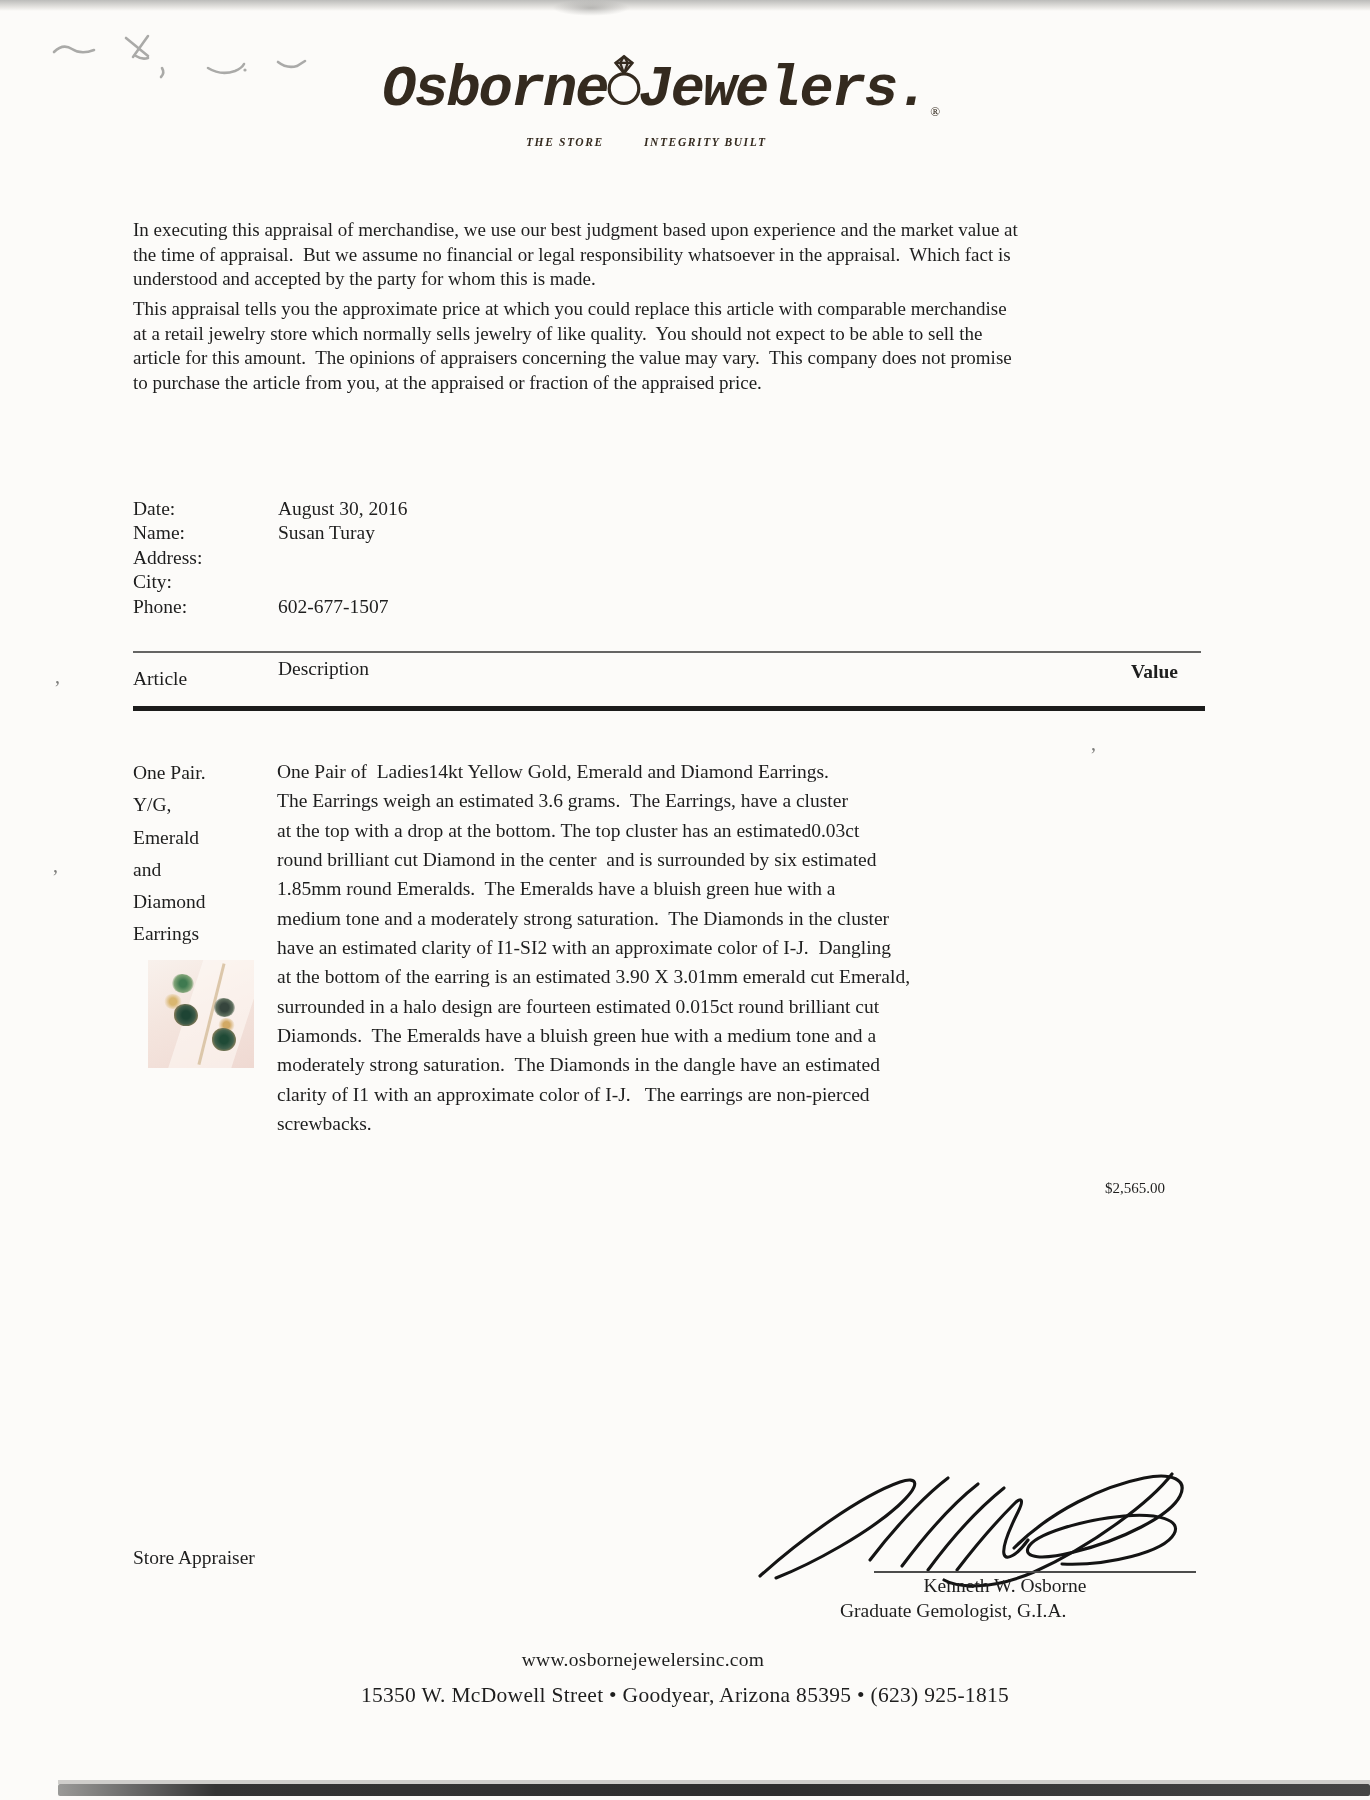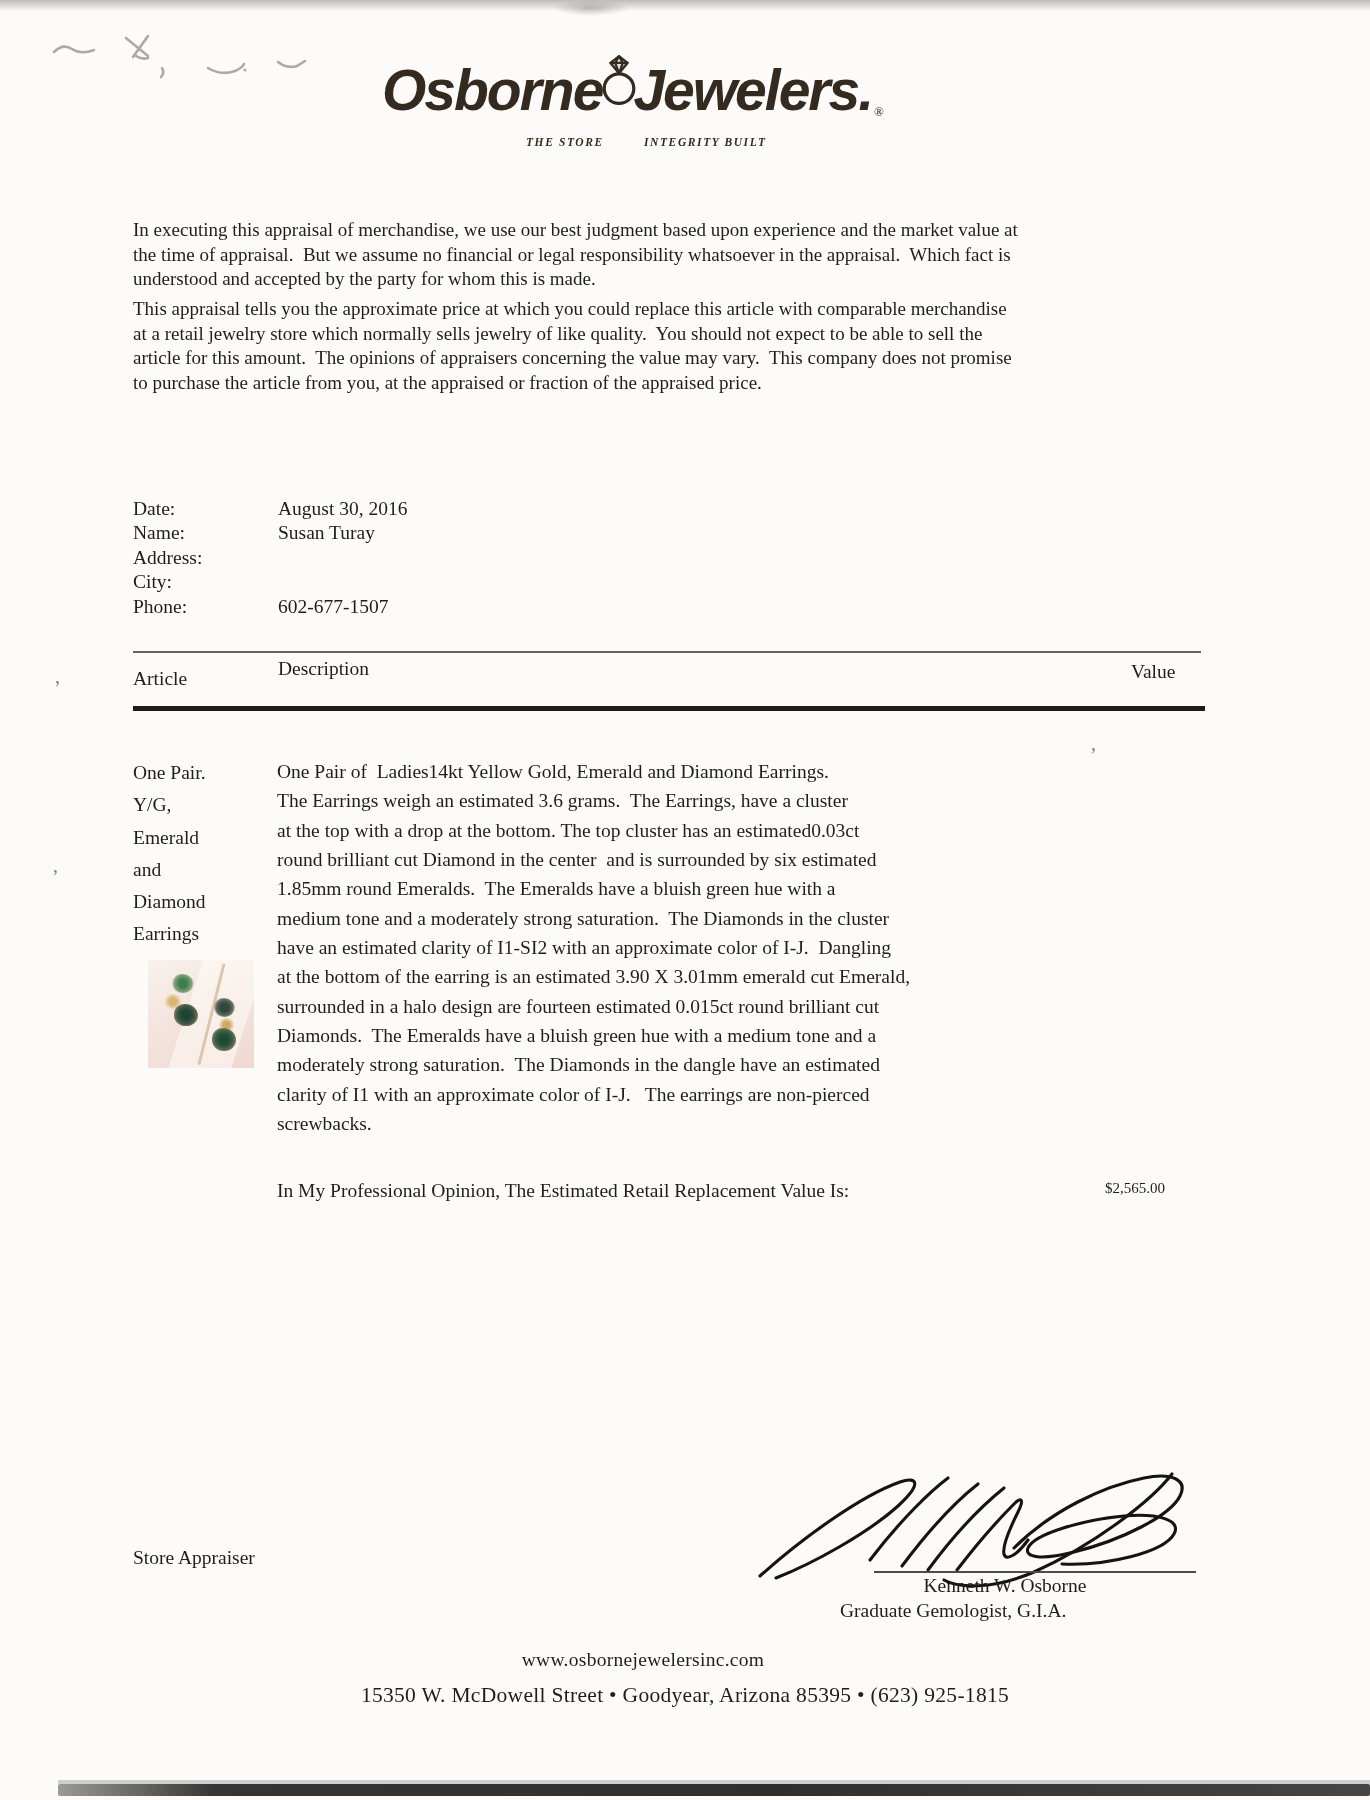--- a/index.html
+++ b/index.html
@@ -17,21 +17,21 @@
     background:radial-gradient(ellipse at center,#8d8d8b 0%,rgba(200,200,198,0) 70%); opacity:.55; }
   .bottom-strip { left:58px; top:1784px; width:1312px; height:12px;
     background:linear-gradient(to right,#9a9a98 0%,#343434 12%,#2e2e2e 55%,#454545 100%);
     border-radius:2px; }
   .bottom-strip-soft { left:58px; top:1780px; width:1312px; height:4px; background:#cfcecb; }
   .tick-mark { color:#7b7b79; font-size:20px; line-height:10px; }
 
   
   .logo-wrap { left:382px; top:58px; width:470px; height:100px; }
   .logo-script { position:absolute; left:0; top:0; width:470px; display:flex; align-items:flex-start; }
-  .logo-word { font-family:Liberation Sans, sans-serif; font-style:italic; font-weight:600;
+  .logo-word { font-family:Liberation Mono, monospace; font-style:italic; font-weight:600;
     font-size:57px; line-height:64px; color:#342a1f; letter-spacing:-2px;text-align:right; }
   .logo-reg { font-size:13px; color:#342a1f; margin-top:46px; margin-left:2px; }
   .ring-ico { margin:0 -7px 0 -4px; transform:translateY(-6px); }
   .logo-tag { position:absolute; font-style:italic; font-weight:bold; font-size:11.5px;
     letter-spacing:1.6px; color:#342a1f; top:78px; white-space:nowrap; }
   .tag-left { left:108px;margin-left:36px; }
   .tag-right { left:262px; }
 
   
   .para { left:133px; width:1010px; font-size:19px; line-height:24.6px; white-space:pre-wrap; }
@@ -41,21 +41,21 @@
   .cust-block { left:133px; top:497px; width:600px; font-size:19.5px; }
   .cust-row { display:flex; height:24.4px; line-height:24.4px;align-items:flex-end; }
   .cust-label { width:145px; }
   .cust-value { flex:1; }
 
   .rule-thin { left:133px; top:651px; width:1068px; height:2px; background:#4a4a4a; opacity:.85; }
   .rule-thick { left:133px; top:706px; width:1072px; height:4.5px; background:#1c1c1c; }
   .th { font-size:19.5px; line-height:22px; }
   .th-article { left:133px; top:658px;margin-top:10px; }
   .th-desc { left:278px; top:658px; }
-  .th-value { left:1131px; top:661px; }
+  .th-value { left:1131px; top:661px;font-weight:bold; }
 
   .article-col { left:133px; top:757px; width:140px; font-size:19.5px; line-height:32.3px; white-space:pre-wrap; }
   .desc-col { left:277px; top:757px; width:740px; font-size:19.5px; line-height:29.35px; white-space:pre-wrap; }
 
   
   .photo { left:148px; top:960px; width:106px; height:108px;
     background:linear-gradient(155deg,#f8f1ec 0%,#f4e5de 45%,#efd9d2 100%);
     filter:blur(.3px); overflow:hidden; }
   .photo .card { position:absolute; left:38px; top:-12px; width:60px; height:140px;
     background:rgba(255,252,248,.55); transform:rotate(18deg); }
@@ -191,21 +191,20 @@
     <div class="card"></div>
     <div class="chain"></div>
     <div class="gem g1"></div>
     <div class="gem g2"></div>
     <div class="gem g3"></div>
     <div class="gem g4"></div>
     <div class="gem g5"></div>
     <div class="gem g6"></div>
   </div>
 
-  <div class="abs opinion-label">In My Professional Opinion, The Estimated Retail Replacement Value Is:</div>
   <div class="abs opinion-value">$2,565.00</div>
 
   <div class="abs appraiser-label">Store Appraiser</div>
 
   <svg class="abs sig-svg" width="445" height="158" viewBox="0 0 445 158">
     <g fill="none" stroke="#141414" stroke-width="3.1" stroke-linecap="round">
       <path d="M8,128 C48,92 108,48 148,34 C166,28 170,36 146,58 C116,85 62,115 24,130"></path>
       <path d="M118,112 C150,70 180,42 196,30"></path>
       <path d="M150,118 C180,78 208,50 226,36"></path>
       <path d="M176,122 C204,84 232,56 252,40"></path>

